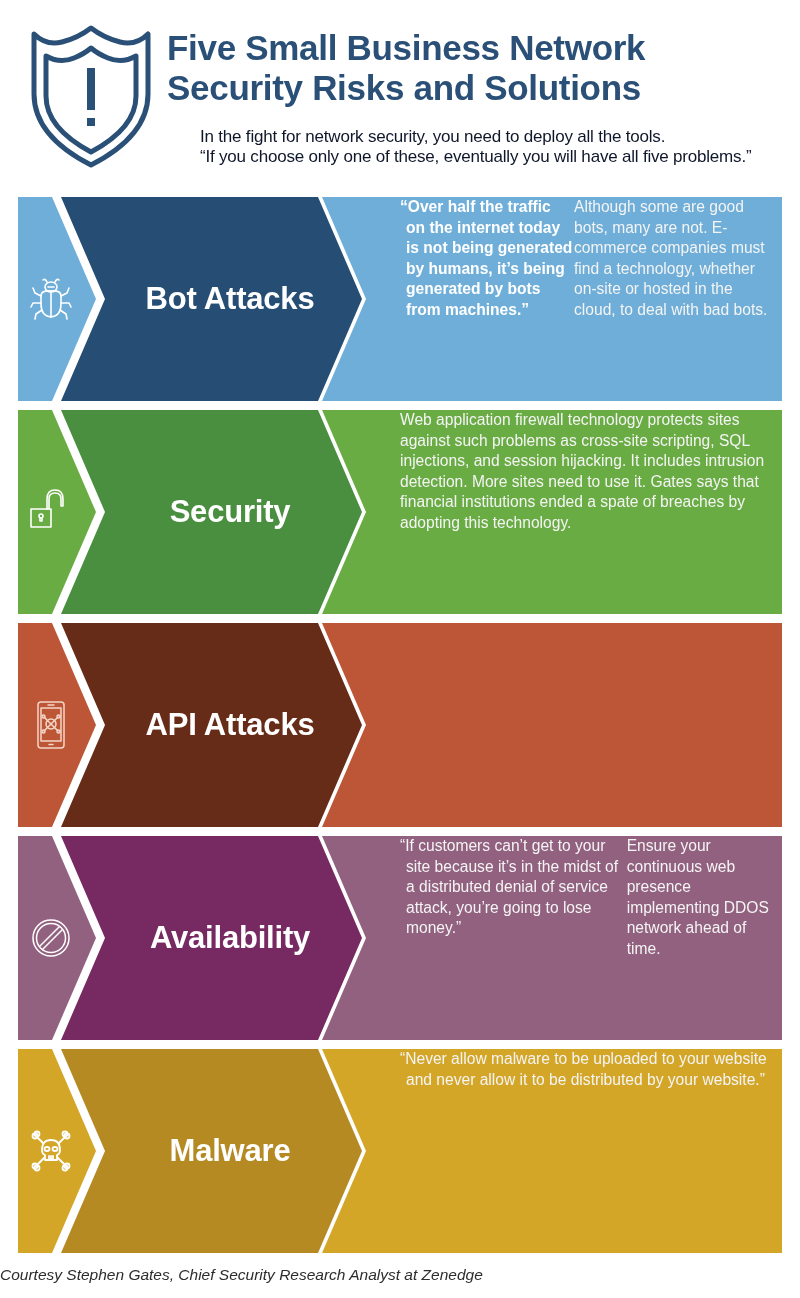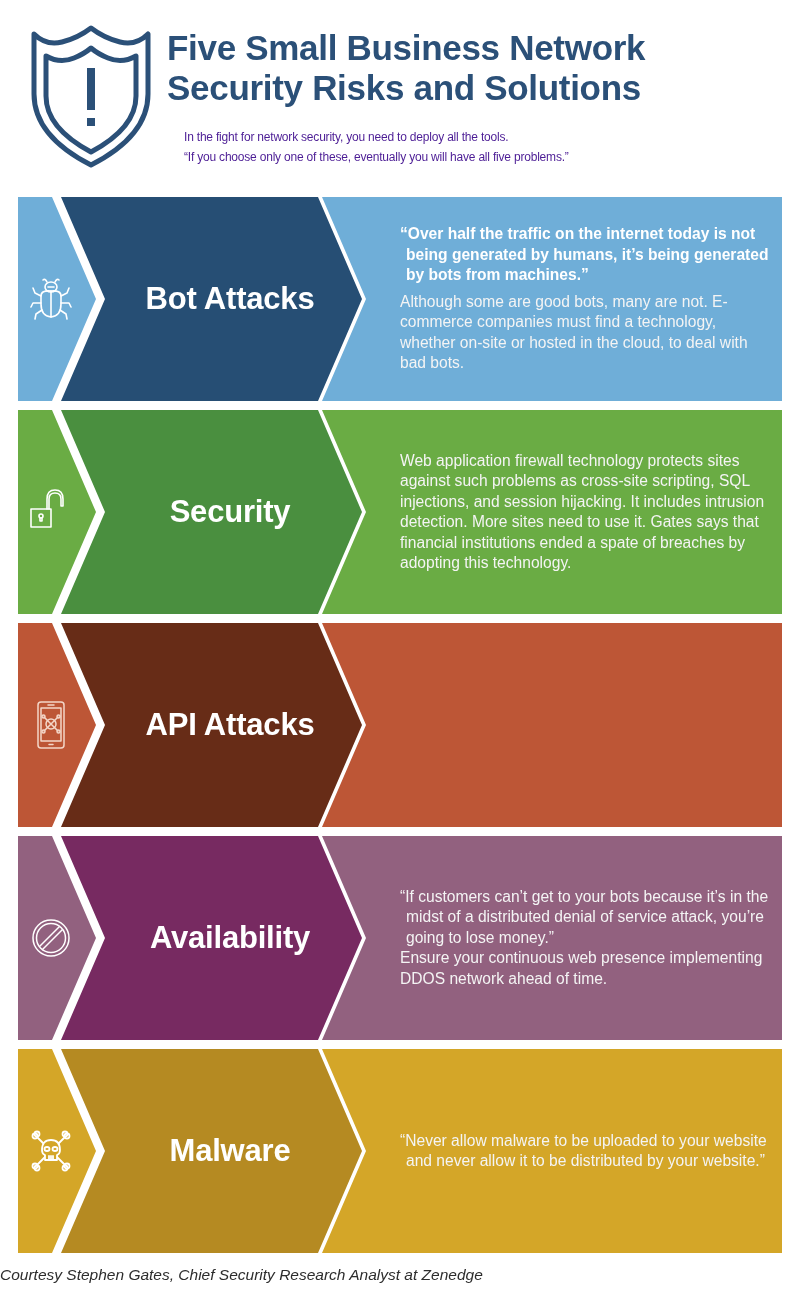--- a/index.html
+++ b/index.html
@@ -1,24 +1,24 @@
 <!DOCTYPE html>
 <html><head>
 <meta charset="utf-8">
 <style>
   html, body { margin: 0; padding: 0; background: #ffffff; }
   body { width: 800px; height: 1298px; position: relative; overflow: hidden; font-family: "Liberation Sans", sans-serif; }
   .shield { position: absolute; left: 26px; top: 24px; width: 130px; height: 145px; }
   .title { position: absolute; left: 167px; top: 28px; margin: 0; color: #2b5078; font-family: "Liberation Sans", sans-serif; font-weight: bold; font-size: 35px; line-height: 40px; letter-spacing: -0.3px; }
-  .subtitle { position: absolute; left: 184px; top: 127px; color: #4c1d95; font-size: 12px; line-height: 20px; letter-spacing: -0.2px; }
+  .subtitle { position: absolute; left: 200px; top: 127px; color: #0f172a; font-size: 17px; line-height: 20px; letter-spacing: -0.2px; }
   .row { position: absolute; left: 18px; width: 764px; height: 204px; }
   .row svg.bg { position: absolute; left: 0; top: 0; width: 764px; height: 204px; }
   .row .icon { position: absolute; left: 8px; top: 77px; width: 50px; height: 50px; }
   .row .label { position: absolute; left: 82px; width: 260px; top: 0; height: 204px; display: flex; align-items: center; justify-content: center; color: #ffffff; font-weight: bold; font-size: 31px; letter-spacing: -0.2px; }
-  .row .desc { position: absolute; left: 382px; width: 372px; top: 0; height: 204px; display: flex; flex-direction: column; justify-content: center; color: #f4f4f4; font-size: 15.6px; line-height: 20.5px; }
+  .row .desc { position: absolute; left: 382px; width: 372px; top: 0; height: 204px; display: flex; flex-direction: row; justify-content: center; color: #f4f4f4; font-size: 15.6px; line-height: 20.5px; }
   .row .desc .quote { font-weight: bold; color: #ffffff; margin-bottom: 6px; text-indent: -6px; padding-left: 6px; }
   .row .desc .quote.plain { font-weight: normal; color: #f4f4f4; margin-bottom: 0; }
   .row .desc p { margin: 0; }
   .footer { position: absolute; left: 0; width: 800px; top: 1266px; text-align: left; font-style: italic; color: #2d2d2d; font-size: 15.5px; }
 </style>
 </head>
 <body>
 
 <svg class="shield" viewBox="0 0 130 145">
   <path d="M8 10 Q20 22 36 18 Q52 14 65 4 Q78 14 94 18 Q110 22 122 10 L122 70 Q122 112 65 141 Q8 112 8 70 Z" fill="none" stroke="#2b5078" stroke-width="5" stroke-linejoin="round"></path>
@@ -100,21 +100,21 @@
     <polygon points="34,0 304,0 348,102 304,204 34,204 78,102" fill="#ffffff"></polygon>
     <polygon points="43,0 300,0 344,102 300,204 43,204 87,102" fill="#772a61"></polygon>
   </svg>
   <svg class="icon" viewBox="0 0 50 50" fill="none" stroke="#ffffff" stroke-width="1.5" stroke-linecap="round">
     <circle cx="25" cy="25" r="18"></circle>
     <circle cx="25" cy="25" r="14.5"></circle>
     <path d="M13.5 33.5 L33.5 13.5 M16.5 36.5 L36.5 16.5"></path>
   </svg>
   <div class="label">Availability</div>
   <div class="desc">
-    <p class="quote plain">“If customers can’t get to your bots because it’s in the midst of a distributed denial of service attack, you’re going to lose money.”</p>
+    <p class="quote plain">“If customers can’t get to your site because it’s in the midst of a distributed denial of service attack, you’re going to lose money.”</p>
     <p>Ensure your continuous web presence implementing DDOS network ahead of time.</p>
   </div>
 </div>
 
 <div class="row" style="top:1049px">
   <svg class="bg" viewBox="0 0 764 204">
     <rect x="0" y="0" width="764" height="204" fill="#d4a628"></rect>
     <polygon points="34,0 304,0 348,102 304,204 34,204 78,102" fill="#ffffff"></polygon>
     <polygon points="43,0 300,0 344,102 300,204 43,204 87,102" fill="#b58a22"></polygon>
   </svg>

